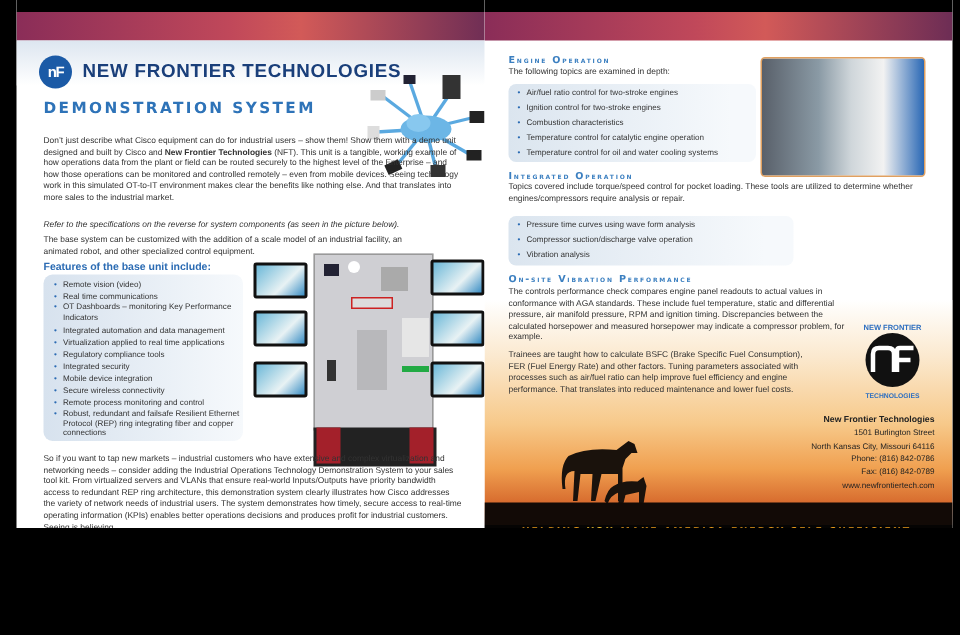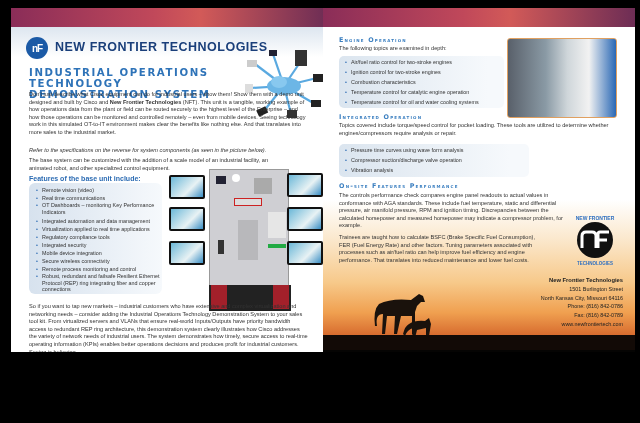--- a/index.html
+++ b/index.html
@@ -80,21 +80,20 @@
     <rect x="26" y="2" width="8" height="6" fill="#223"></rect>
     <rect x="4" y="12" width="10" height="7" fill="#ccc"></rect>
     <rect x="70" y="26" width="10" height="8" fill="#222"></rect>
     <rect x="2" y="36" width="8" height="9" fill="#ddd"></rect>
     <rect x="68" y="52" width="10" height="7" fill="#222"></rect>
     <rect x="14" y="60" width="10" height="7" fill="#222" transform="rotate(-25 19 63)"></rect>
     <rect x="44" y="62" width="10" height="8" fill="#333"></rect>
   </svg>
 
   <div class="h1">
-    <div>INDUSTRIAL OPERATIONS TECHNOLOGY</div>
     <div>DEMONSTRATION SYSTEM</div>
   </div>
 
   <p class="body" style="left:18px;top:91px;width:280px"><span>Don’t just describe what Cisco equipment can do for industrial users – show them! Show them with a demo unit designed and built by Cisco and </span><b>New Frontier Technologies</b><span> (NFT). This unit is a tangible, working example of how operations data from the plant or field can be routed securely to the highest level of the Enterprise – and how those operations can be monitored and controlled remotely – even from mobile devices. Seeing technology work in this simulated OT-to-IT environment makes clear the benefits like nothing else. And that translates into more sales to the industrial market.</span></p>
   <p class="body" style="left:18px;top:147px;width:290px"><em>Refer to the specifications on the reverse for system components (as seen in the picture below).</em></p>
   <p class="body" style="left:18px;top:157px;width:262px">The base system can be customized with the addition of a scale model of an industrial facility, an animated robot, and other specialized control equipment.</p>
 
   <div class="feathead">Features of the base unit include:</div>
   <div class="featbox"></div>
   <ul class="flist">
@@ -172,21 +171,21 @@
   <div class="sec" style="top:113px">Integrated Operation</div>
   <p class="body" style="left:16px;top:122px;width:285px">Topics covered include torque/speed control for pocket loading. These tools are utilized to determine whether engines/compressors require analysis or repair.</p>
   <div class="rbox" style="top:144px;width:190px;height:33px"></div>
   <ul class="rlist" style="top:145px;width:190px">
     <li>Pressure time curves using wave form analysis</li>
     <li>Compressor suction/discharge valve operation</li>
     <li>Vibration analysis</li>
   </ul>
 
   <div class="sunset"></div>
-  <div class="sec" style="top:182px">On-site Features Performance</div>
+  <div class="sec" style="top:182px">On-site Vibration Performance</div>
   <p class="body" style="left:16px;top:192px;width:230px">The controls performance check compares engine panel readouts to actual values in conformance with AGA standards. These include fuel temperature, static and differential pressure, air manifold pressure, RPM and ignition timing. Discrepancies between the calculated horsepower and measured horsepower may indicate a compressor problem, for example.</p>
   <p class="body" style="left:16px;top:234px;width:205px">Trainees are taught how to calculate BSFC (Brake Specific Fuel Consumption), FER (Fuel Energy Rate) and other factors. Tuning parameters associated with processes such as air/fuel ratio can help improve fuel efficiency and engine performance. That translates into reduced maintenance and lower fuel costs.</p>
 
   <svg class="horse" viewBox="0 0 70 50">
     <path d="M8 14 Q20 8 40 10 L48 4 L52 6 L54 12 L50 12 L46 16 L44 22 L44 44 L41 44 L41 26 L30 26 L26 44 L23 44 L24 26 L16 26 L14 44 L11 44 L12 24 Q4 24 6 36 L4 36 Q2 20 8 14Z" fill="#1a120c"></path>
     <path d="M38 34 Q44 30 54 31 L58 28 L60 34 L58 46 L55 46 L55 38 L46 40 L44 48 L41 48 L42 38 Q36 40 34 46 L32 44 Q34 36 38 34Z" fill="#1a120c"></path>
   </svg>
 
   <svg class="nflogo" viewBox="0 0 50 55">
     <circle cx="25" cy="28" r="18" fill="#111"></circle>

